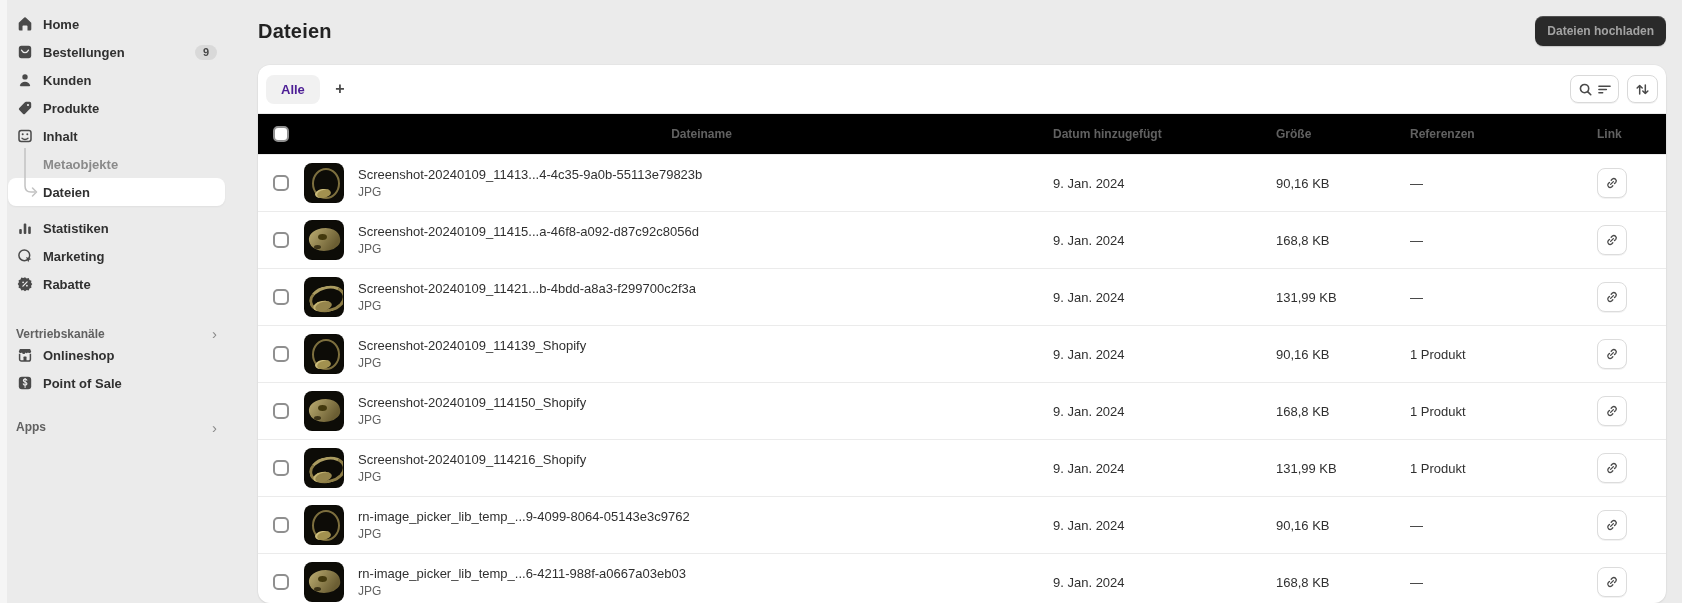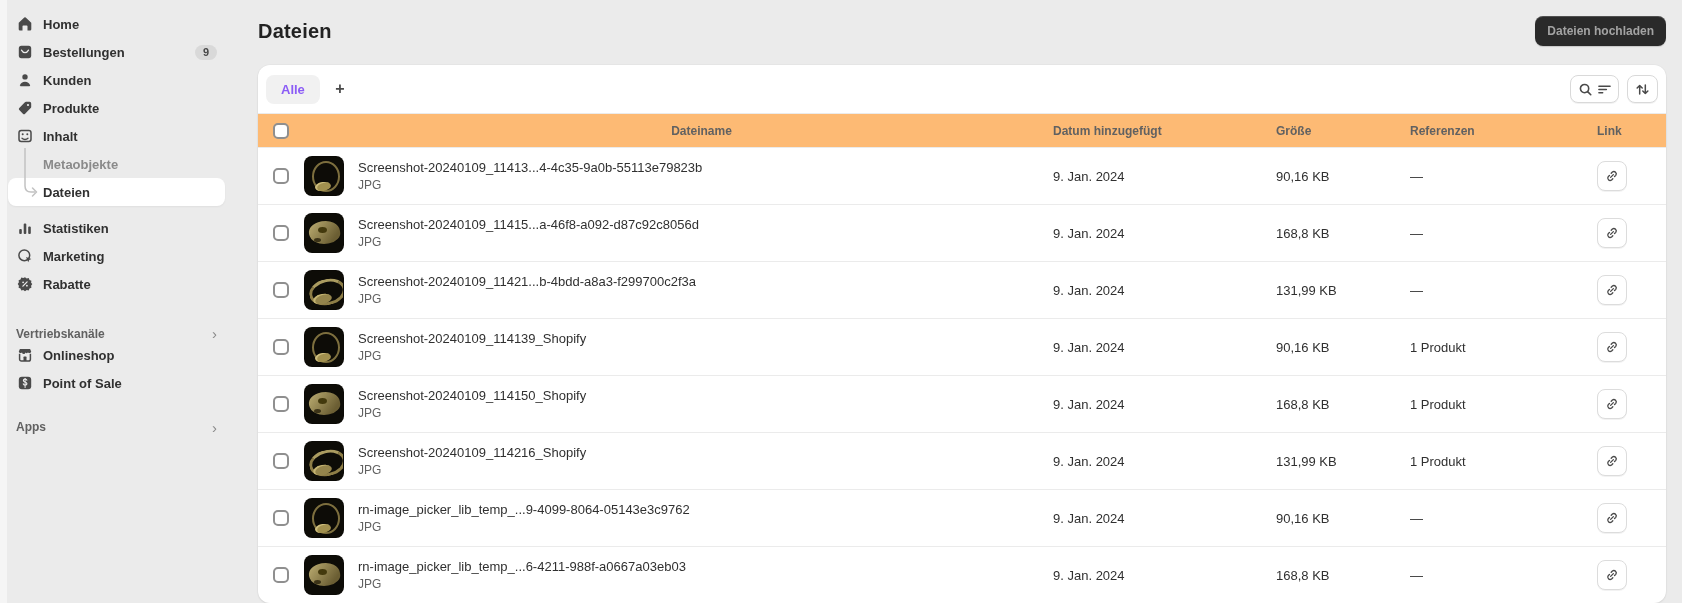--- a/index.html
+++ b/index.html
@@ -41,30 +41,30 @@
                 padding:8px 12px; border-radius:8px; cursor:pointer;
                 box-shadow:inset 0 1px 0 rgba(255,255,255,.18), 0 1px 1px rgba(0,0,0,.15);
                 font-family:inherit; }
 
   .card { margin-top:17px; background:#fff; border-radius:12px; height:538px; overflow:hidden;
           box-shadow:0 1px 2px rgba(0,0,0,.08), 0 0 0 1px rgba(0,0,0,.02); }
 
   
   .filterbar { display:flex; align-items:center; padding:10px 8px; height:48px; }
   .chip { background:#f1f1f1; border:none; border-radius:8px; padding:7px 15px; font-size:13px;
-          font-weight:650; color:#8b5cf6; cursor:pointer; font-family:inherit; }
+          font-weight:650; color:#4c1d95; cursor:pointer; font-family:inherit; }
   .add-tab { border:none; background:transparent; color:#4a4a4a; font-size:16px; font-weight:600;
              width:28px; height:28px; margin-left:6px; border-radius:8px; cursor:pointer; font-family:inherit; }
   .filter-actions { margin-left:auto; display:flex; gap:8px; }
   .icon-btn { height:28px; min-width:28px; background:#fff; border:1px solid #d9d9d9; border-radius:8px;
               display:flex; align-items:center; justify-content:center; gap:5px; padding:0 7px;
               cursor:pointer; color:#4a4a4a; box-shadow:0 1px 0 rgba(0,0,0,.05); }
 
   
-  .thead { display:flex; align-items:center; height:35px; background:#fdba74;
+  .thead { display:flex; align-items:center; height:42px; background:#000000;
            border-top:1px solid #ebebeb; border-bottom:1px solid #ebebeb;
            font-size:12px; font-weight:600; color:#616161; }
   .trow { display:flex; align-items:center; height:57px; border-bottom:1px solid #ebebeb; font-size:13px; }
   .cell { flex:none; padding-right:8px; }
   .cell-check { width:46px; display:flex; justify-content:center; padding-right:0; }
   .cell-thumb { width:54px; }
   .cell-name  { flex:1 1 auto; min-width:0; display:flex; flex-direction:column; gap:3px; justify-content:center; }
   .cell-date  { width:223px; }
   .cell-size  { width:134px; }
   .cell-ref   { width:187px; }

